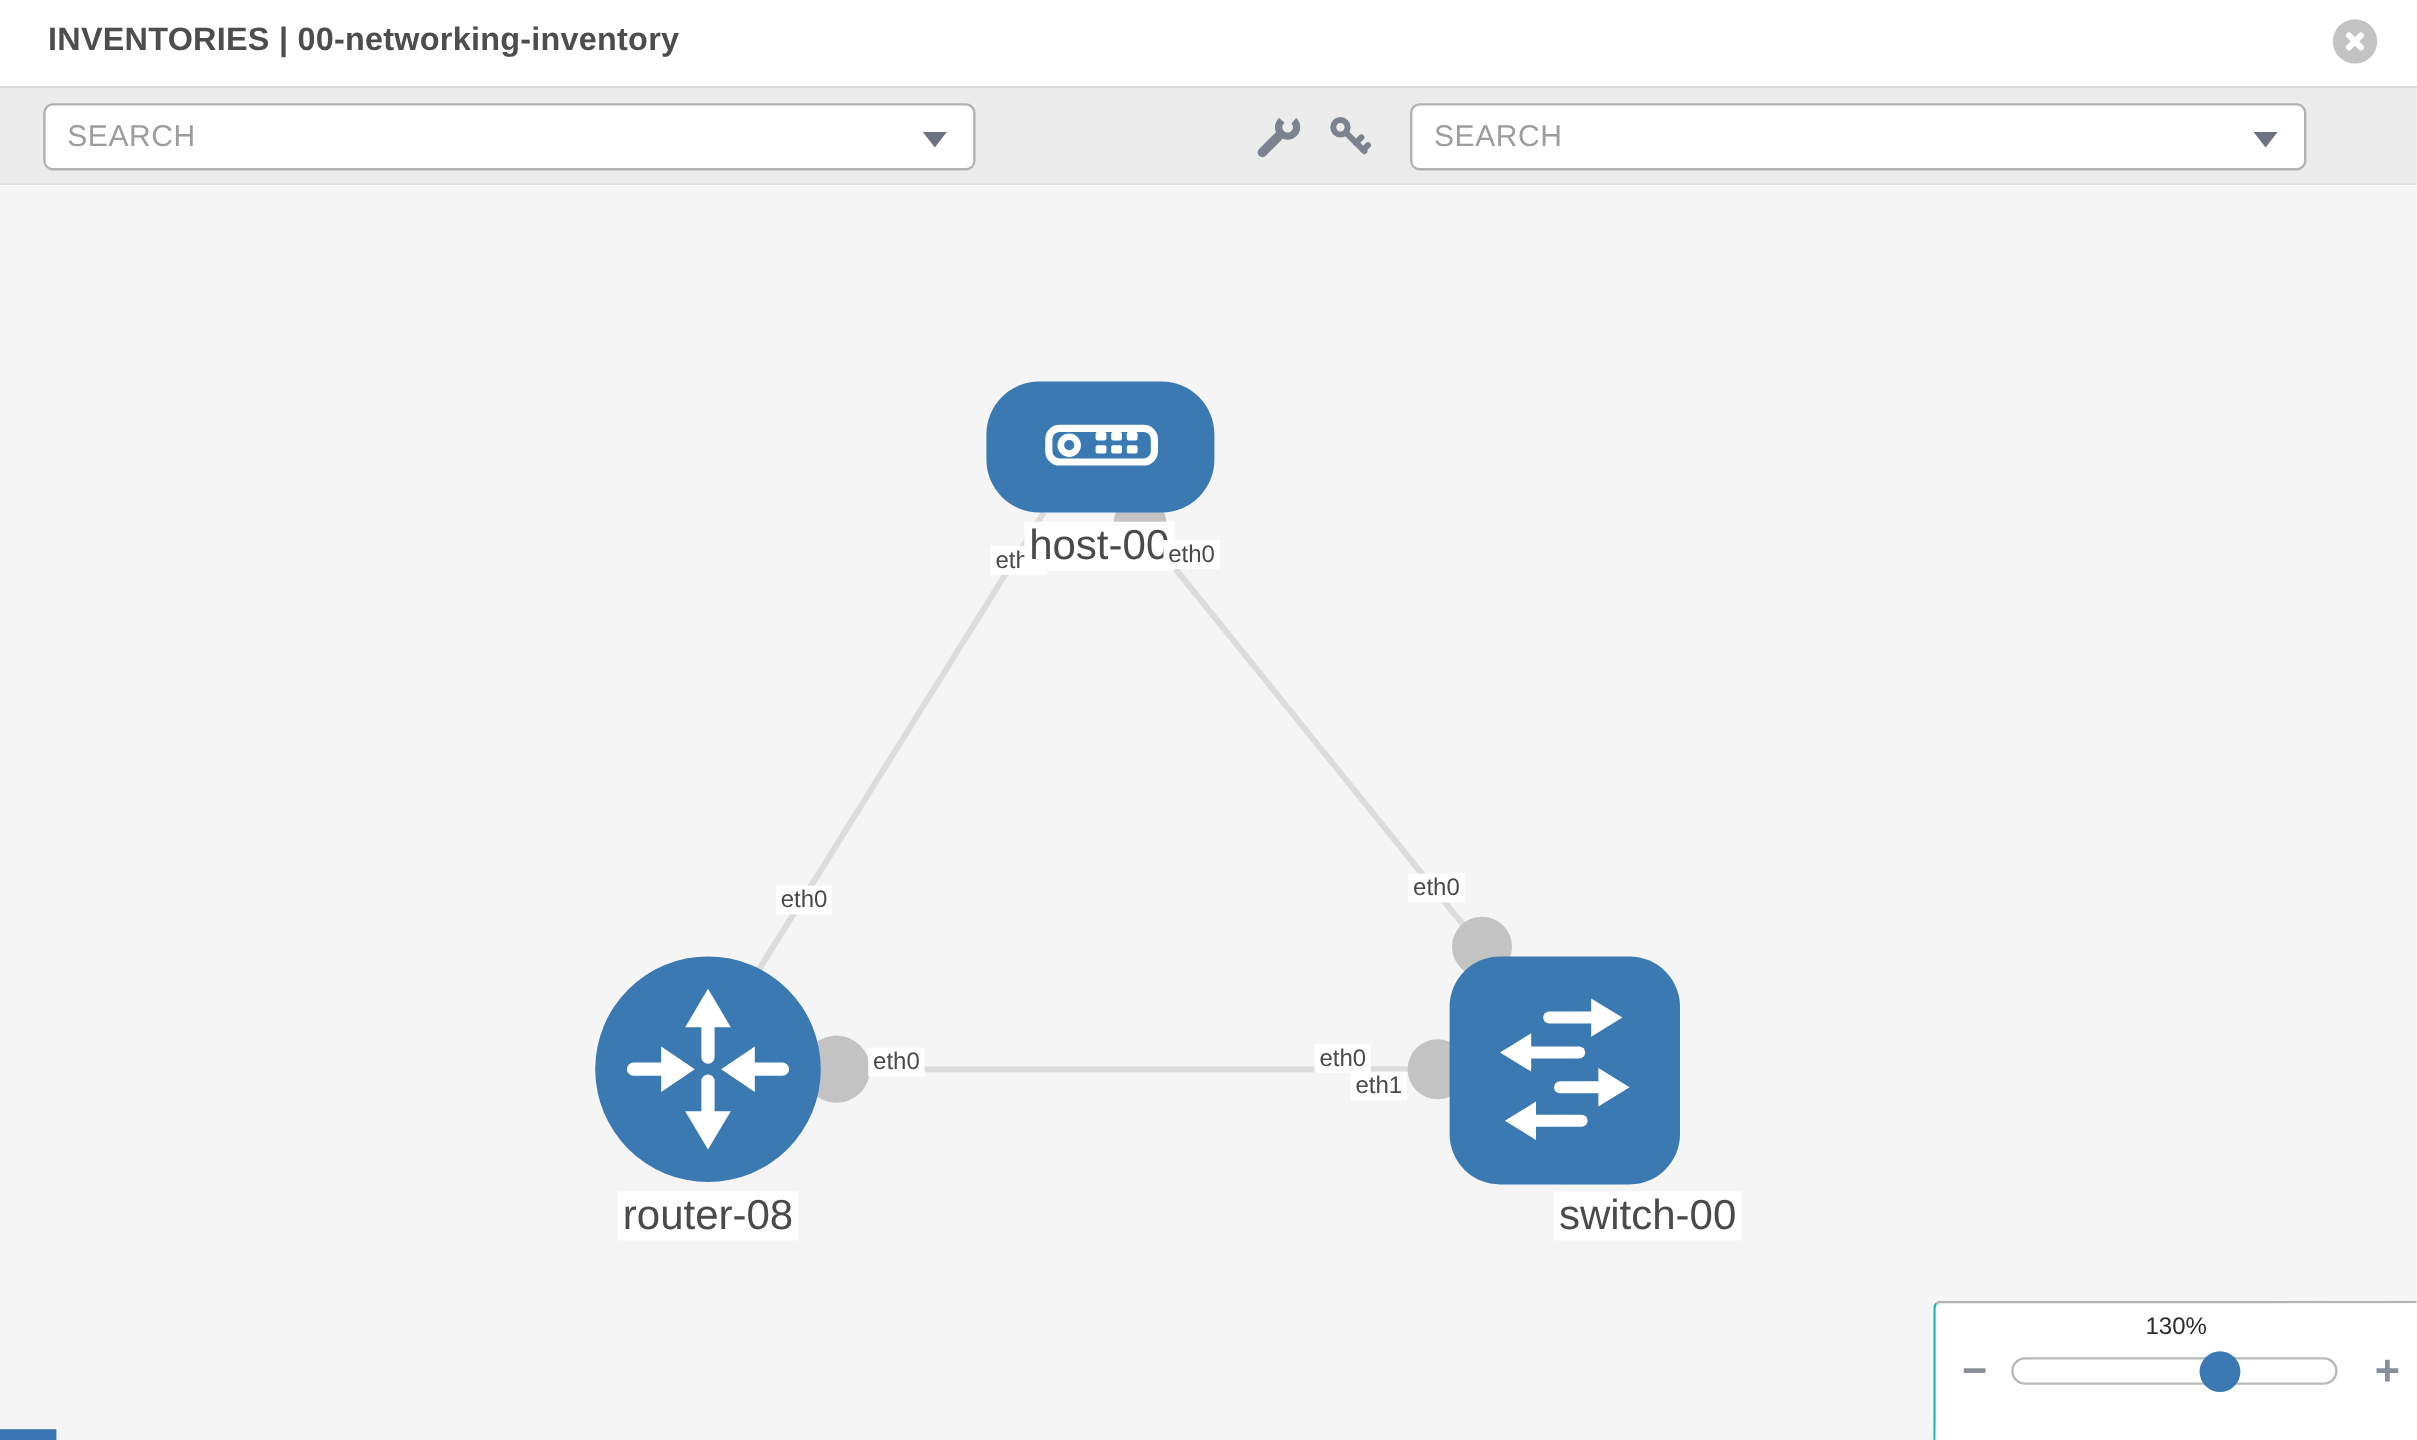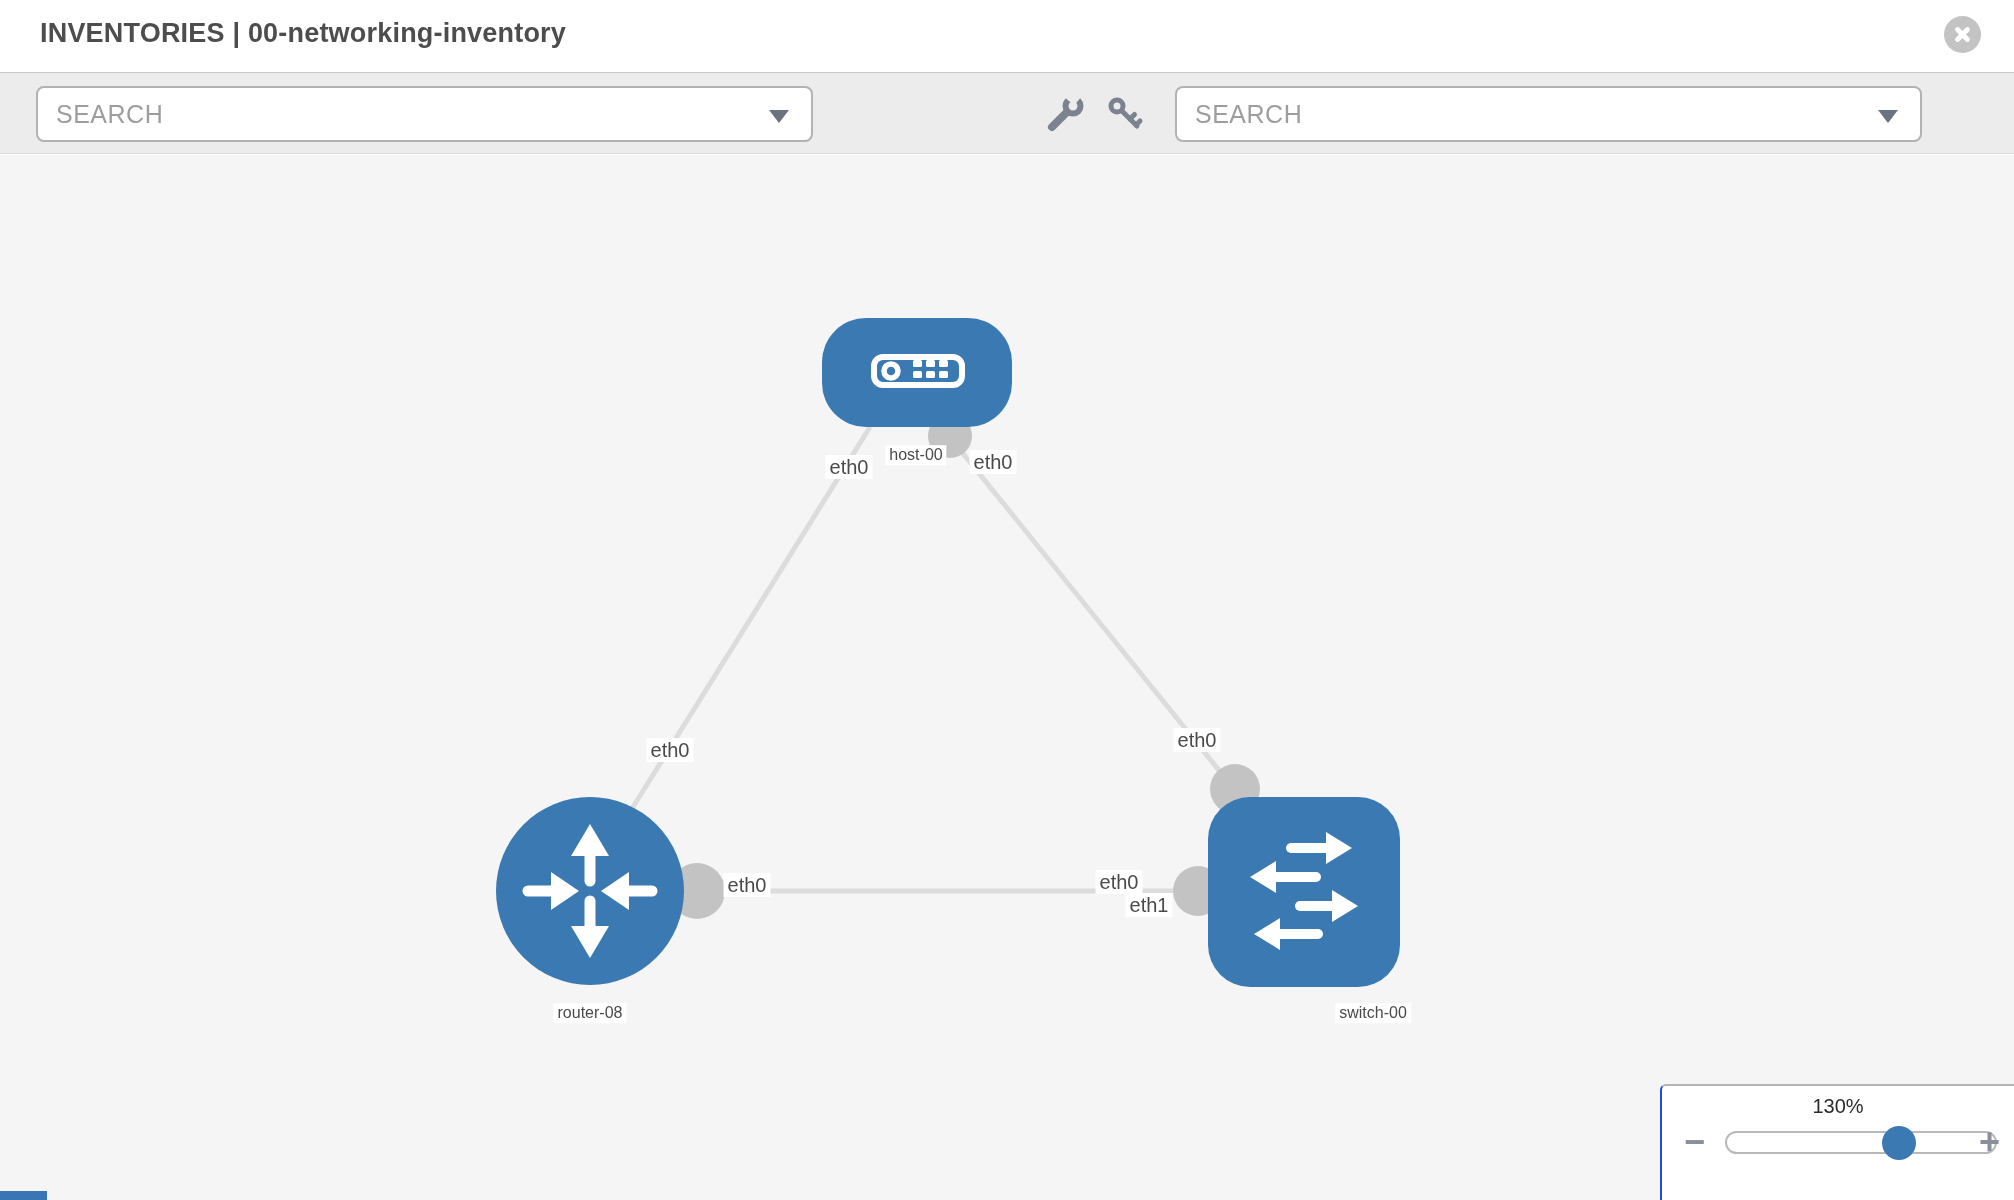--- a/index.html
+++ b/index.html
@@ -46,26 +46,26 @@
   .tool-icon-btn.key{left:1106px;}
   
   .canvas{
     position:absolute;left:0;top:155px;width:2014px;height:1045px;background:#f5f5f5;overflow:hidden;text-align:center;
   }
   .canvas svg{position:absolute;left:0;top:0;}
   .label{
     position:absolute;transform:translate(-50%,-50%);background:#ffffff;color:#4a4a4a;
     padding:1px 4px;white-space:nowrap;line-height:1.1;
   }
-  .node-label{font-size:16px;}
+  .node-label{font-size:35px;}
   .if-label{font-size:20px;}
   
   .zoom-panel{
-    position:absolute;right:0;bottom:0;width:354px;height:116px;background:#ffffff;
-    border-top:2px solid #b3b3b3;border-left:2px solid #1d4ed8;border-radius:6px 0 0 0;
+    position:absolute;right:0;bottom:0;width:403px;height:116px;background:#ffffff;
+    border-top:2px solid #b3b3b3;border-left:2px solid #14b8a6;border-radius:6px 0 0 0;
     box-sizing:border-box;
   }
   .zoom-percent{
     position:absolute;left:0;right:0;top:9px;text-align:center;font-size:20px;color:#2b2b2b;
   }
   .zoom-minus,.zoom-plus{
     position:absolute;top:38px;font-size:36px;font-weight:bold;color:#8a9099;cursor:pointer;
     line-height:36px;
   }
   .zoom-minus{left:22px;}

